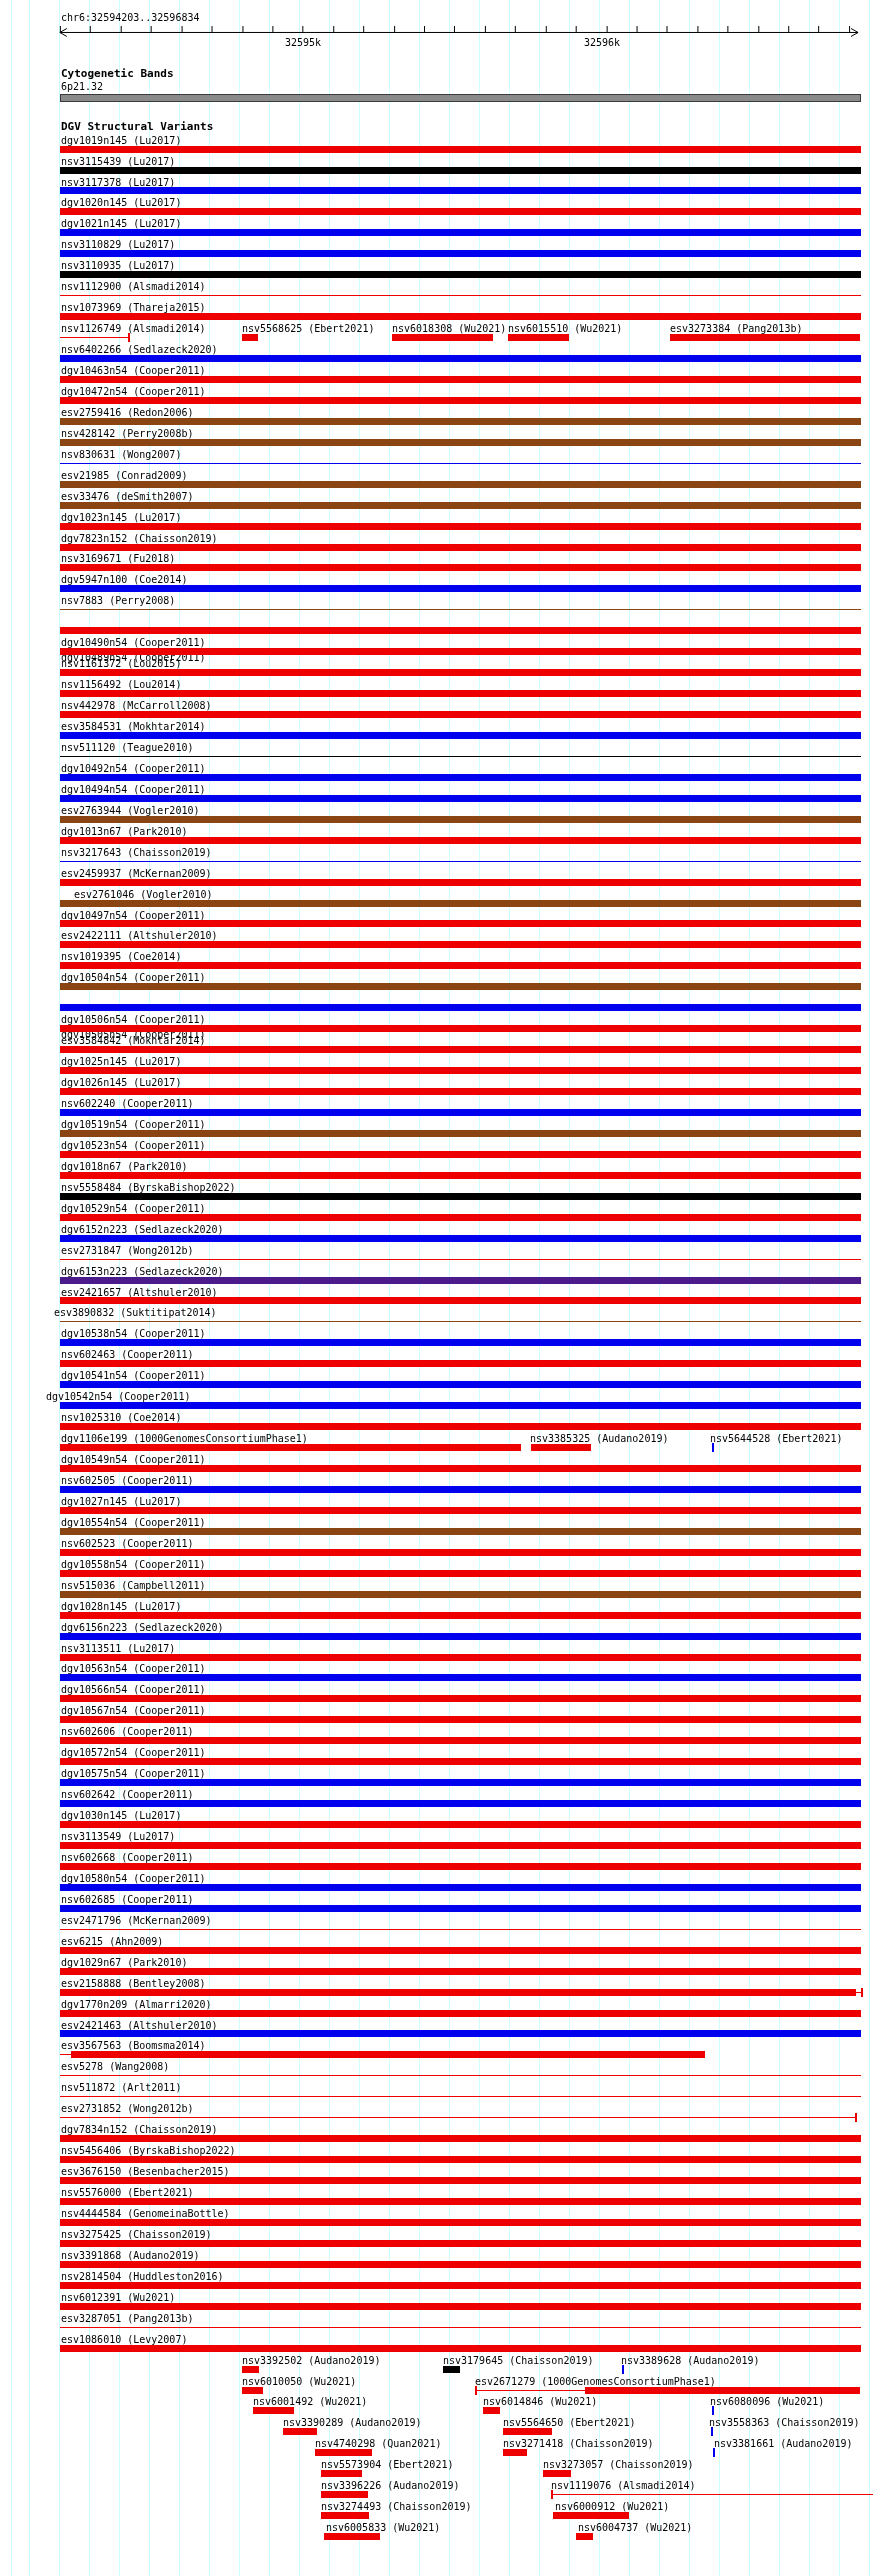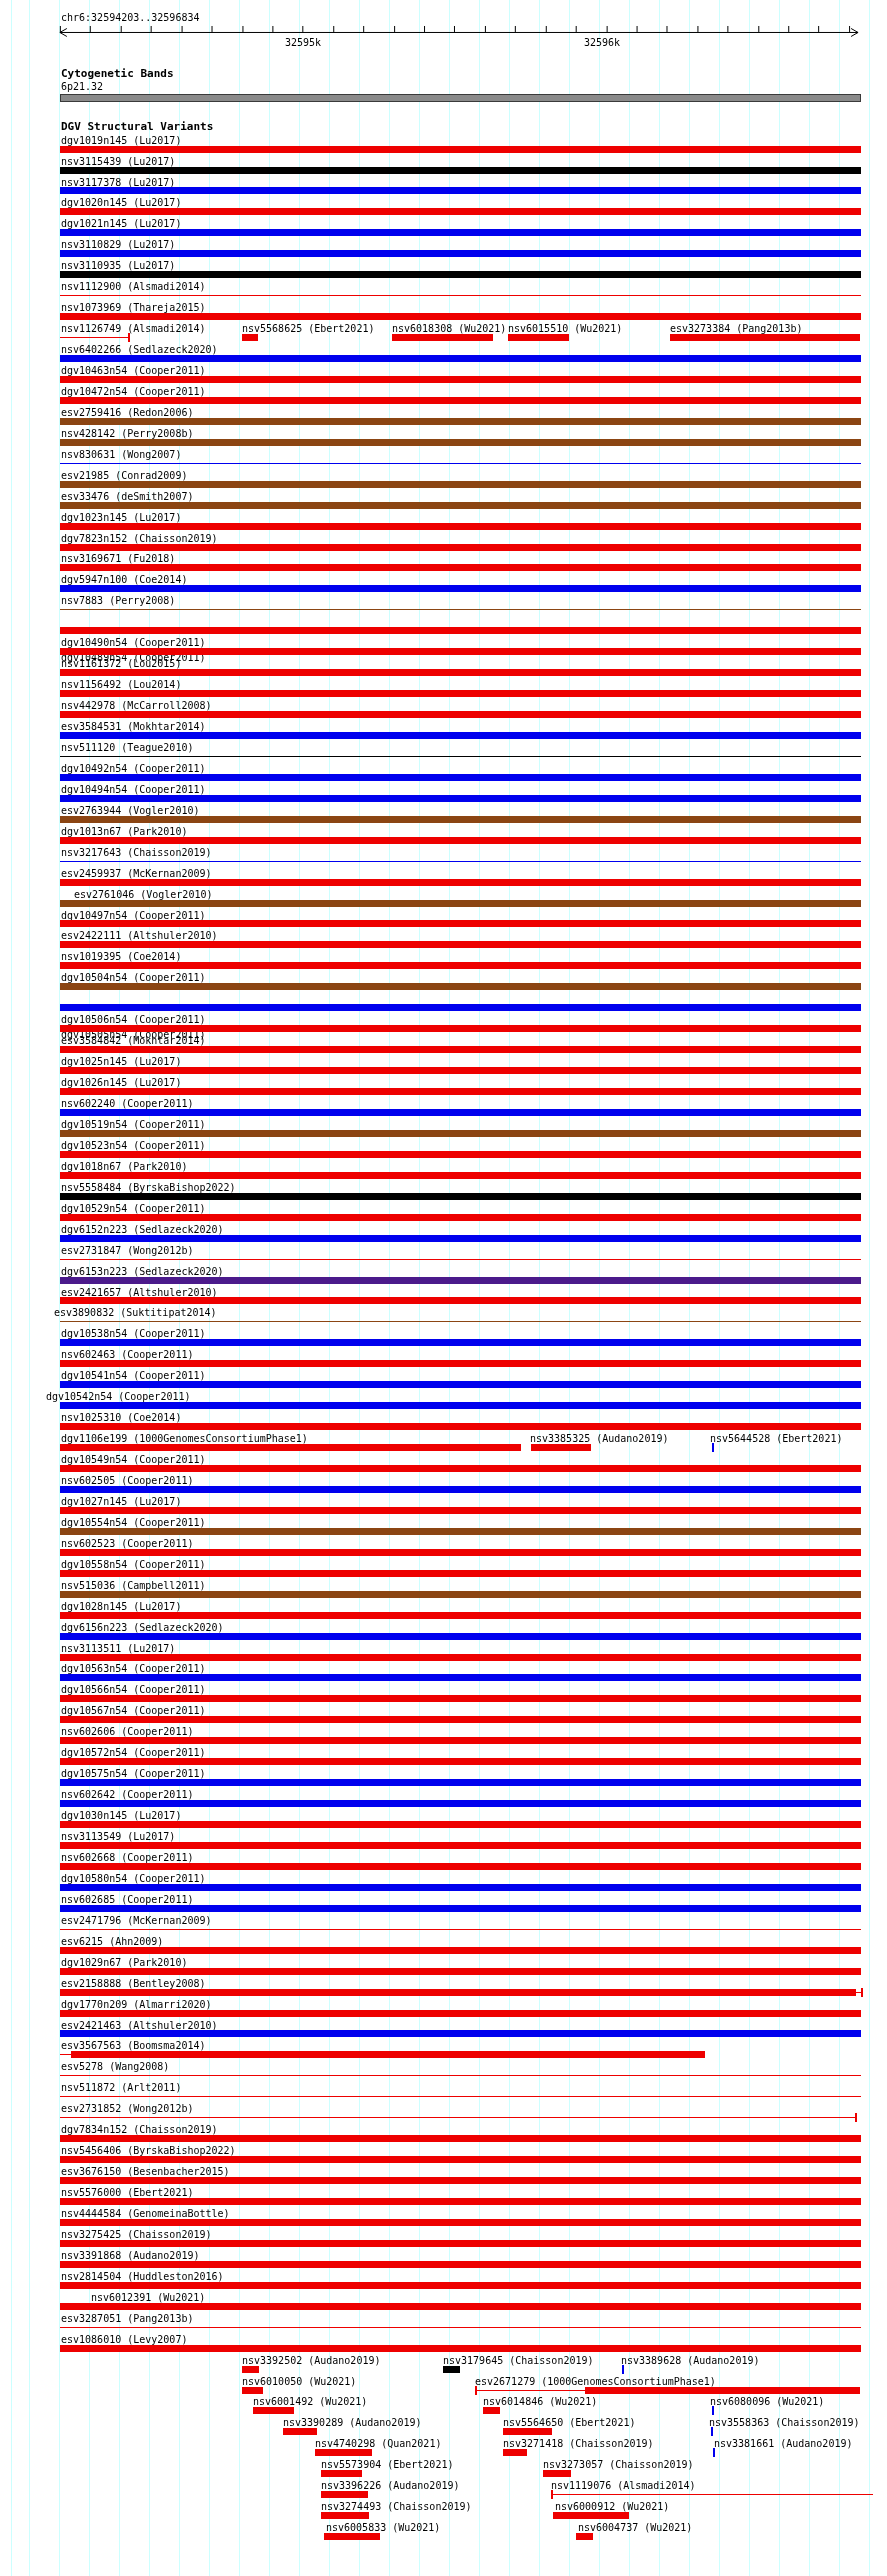--- a/index.html
+++ b/index.html
@@ -283,21 +283,21 @@
       <div class="vlabel" style="left: 61px; top: 2187px;">nsv5576000 (Ebert2021)</div>
       <div class="vbar" style="left: 60px; background: rgb(238, 0, 0); top: 2198px; height: 7px; width: 801px;"></div>
       <div class="vlabel" style="left: 61px; top: 2208px;">nsv4444584 (GenomeinaBottle)</div>
       <div class="vbar" style="left: 60px; background: rgb(238, 0, 0); top: 2219px; height: 7px; width: 801px;"></div>
       <div class="vlabel" style="left: 61px; top: 2229px;">nsv3275425 (Chaisson2019)</div>
       <div class="vbar" style="left: 60px; background: rgb(238, 0, 0); top: 2240px; height: 7px; width: 801px;"></div>
       <div class="vlabel" style="left: 61px; top: 2250px;">nsv3391868 (Audano2019)</div>
       <div class="vbar" style="left: 60px; background: rgb(238, 0, 0); top: 2261px; height: 7px; width: 801px;"></div>
       <div class="vlabel" style="left: 61px; top: 2271px;">nsv2814504 (Huddleston2016)</div>
       <div class="vbar" style="left: 60px; background: rgb(238, 0, 0); top: 2282px; height: 7px; width: 801px;"></div>
-      <div class="vlabel" style="left: 55px; top: 2292px; padding-left: 36px;">nsv6012391 (Wu2021)</div>
+      <div class="vlabel" style="left: 61px; top: 2292px;">nsv6012391 (Wu2021)</div>
       <div class="vbar" style="left: 60px; background: rgb(238, 0, 0); top: 2303px; height: 7px; width: 801px;"></div>
       <div class="vlabel" style="left: 61px; top: 2313px;">esv3287051 (Pang2013b)</div>
       <div class="vbar" style="left: 60px; background: rgb(238, 0, 0); top: 2327px; height: 1px; width: 801px;"></div>
       <div class="vlabel" style="left: 61px; top: 2334px;">esv1086010 (Levy2007)</div>
       <div class="vbar" style="left: 60px; background: rgb(238, 0, 0); top: 2345px; height: 7px; width: 801px;"></div>
       <div class="vlabel" style="left: 242px; top: 2355px;">nsv3392502 (Audano2019)</div>
       <div class="vbar" style="left: 242px; background: rgb(238, 0, 0); top: 2366px; height: 7px; width: 17px;"></div>
       <div class="vlabel" style="left: 443px; top: 2355px;">nsv3179645 (Chaisson2019)</div>
       <div class="vbar" style="left: 443px; background: rgb(0, 0, 0); top: 2366px; height: 7px; width: 17px;"></div>
       <div class="vlabel" style="left: 621px; top: 2355px;">nsv3389628 (Audano2019)</div>

